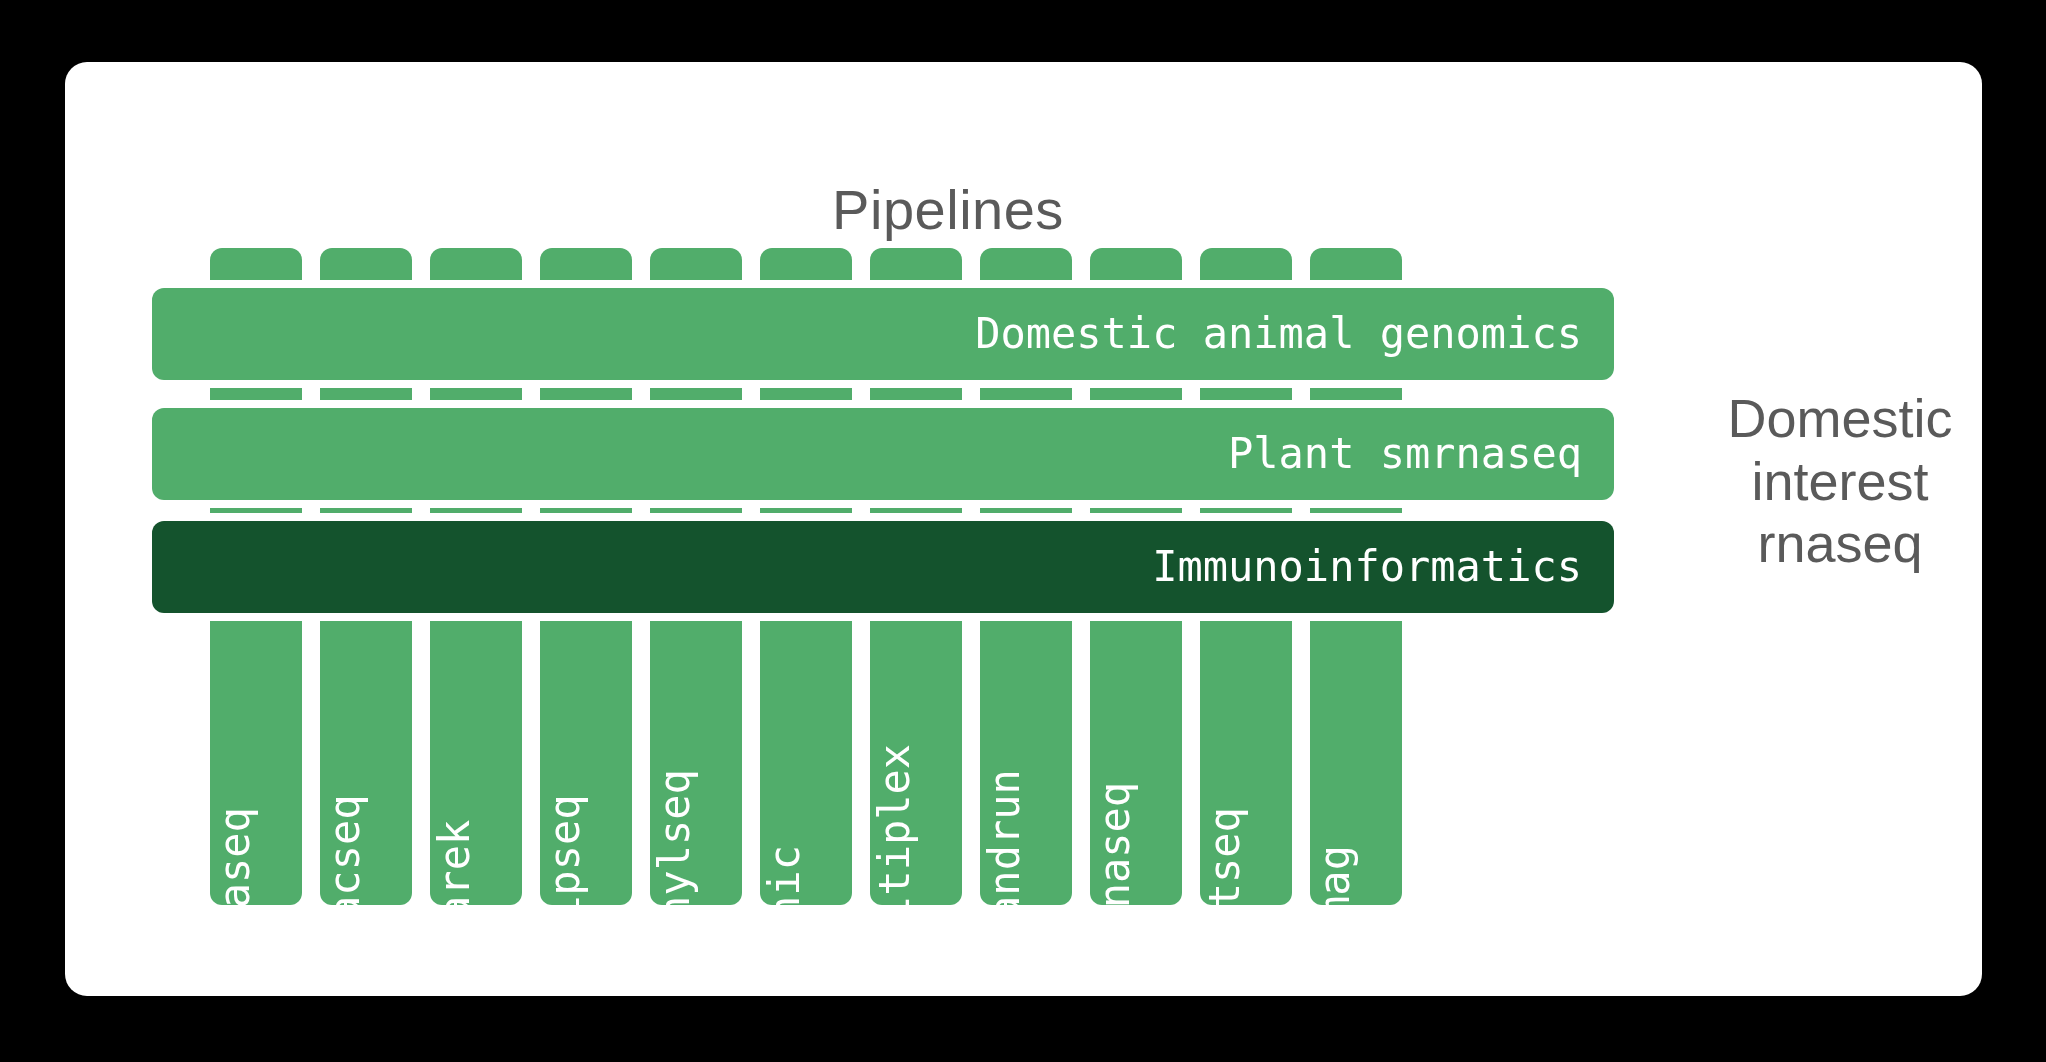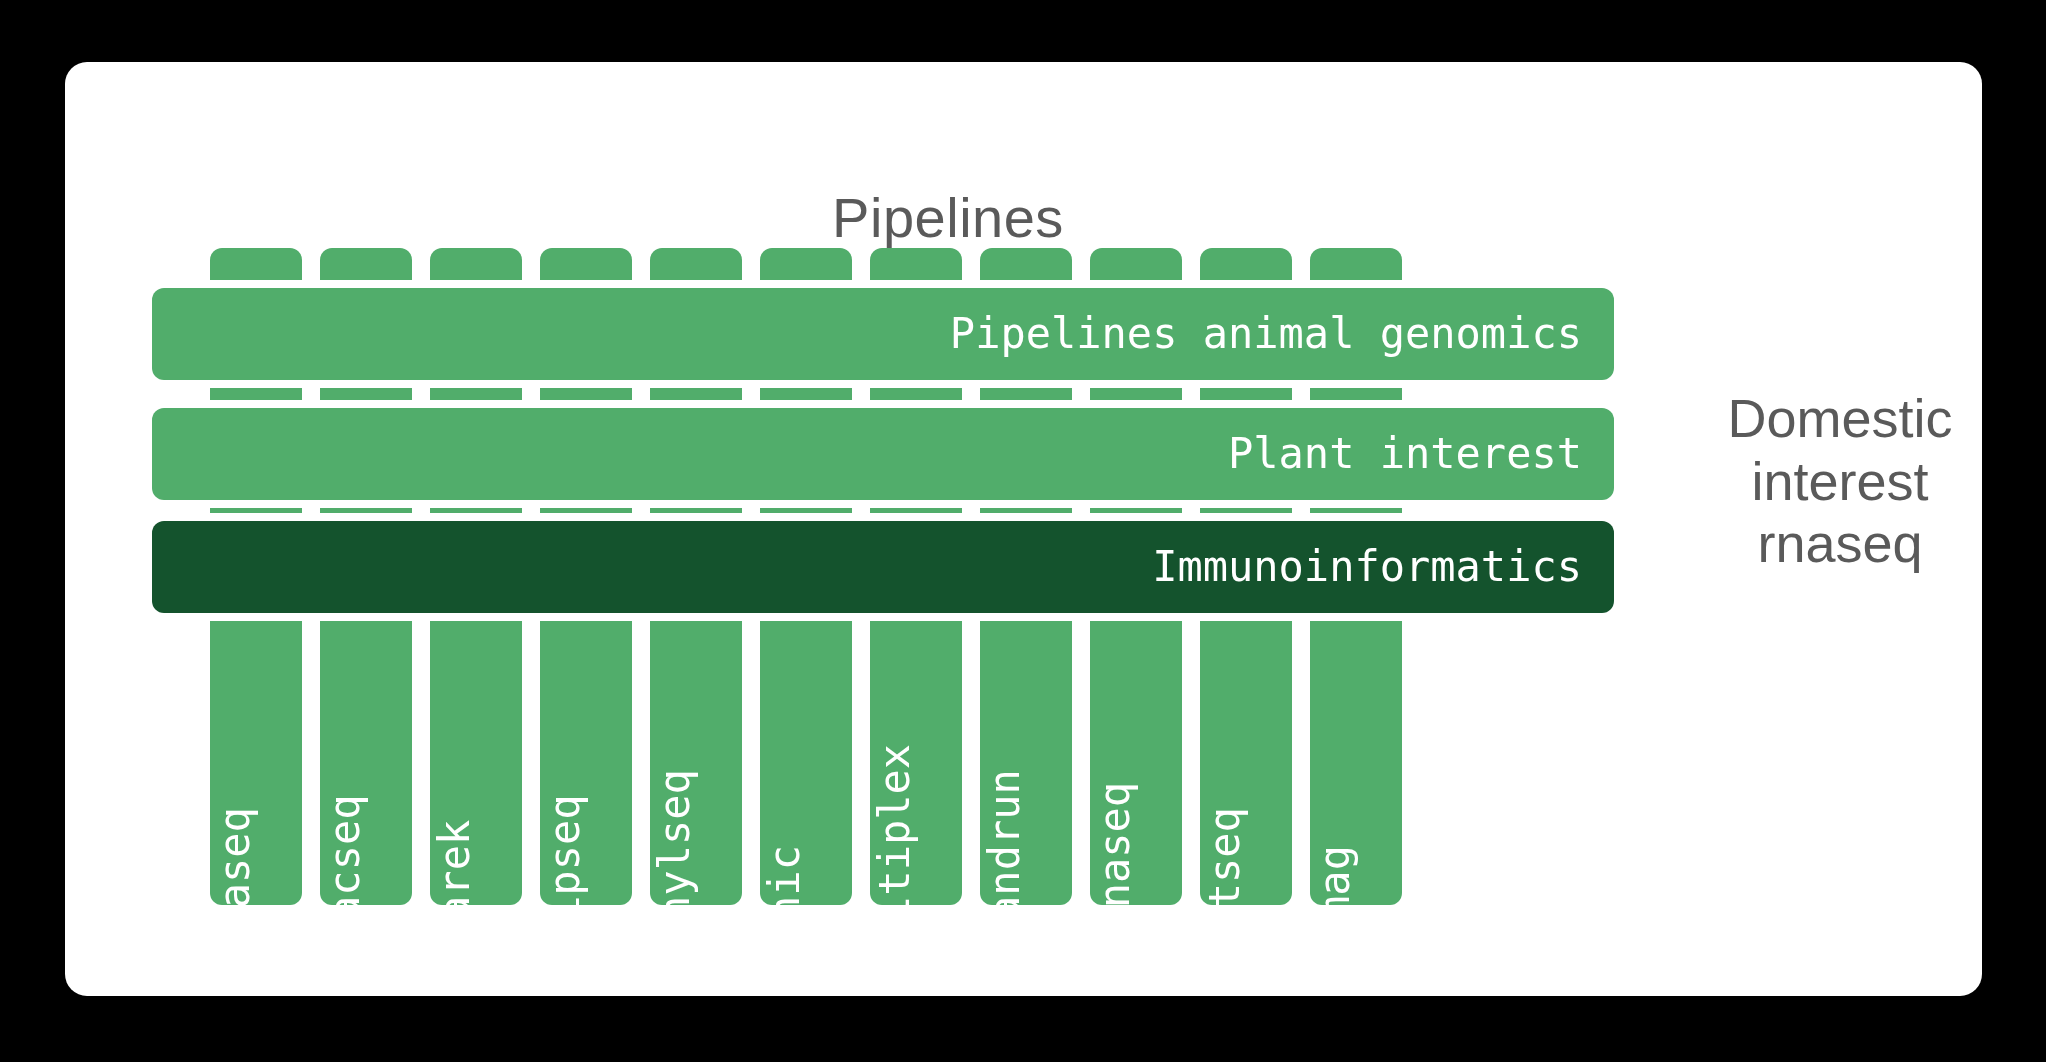--- a/index.html
+++ b/index.html
@@ -11,21 +11,21 @@
     position:absolute;left:65px;top:62px;width:1917px;height:934px;
     background:#fff;border-radius:22px;
   }
 
   
   #title{
     position:absolute;left:152px;top:120px;width:1462px;
     text-align:center;color:#5a5a5a;
     font-family:"Liberation Sans",sans-serif;
     font-size:56px;font-weight:400;letter-spacing:.5px;
-    line-height:1;white-space:nowrap;margin-top:8px;
+    line-height:1;white-space:nowrap;
   }
 
   
   #diagram{position:absolute;left:0;top:0;width:1917px;height:934px;}
 
   
   .colseg{
     position:absolute;background:#51ad6b;
   }
   .colseg.top{border-radius:12px 12px 0 0;}
@@ -157,24 +157,24 @@
         </div>
         <div class="colseg top" style="left: 1245px; top: 186px; width: 92px; height: 32px; background: rgb(81, 173, 107);"></div>
         <div class="colseg mid" style="left: 1245px; top: 326px; width: 92px; height: 12px; background: rgb(81, 173, 107);"></div>
         <div class="colseg mid" style="left: 1245px; top: 446px; width: 92px; height: 5px; background: rgb(81, 173, 107);"></div>
         <div class="colseg bottom" style="left: 1245px; top: 559px; width: 92px; height: 284px; background: rgb(81, 173, 107);">
           <div class="collabel-wrap">
             <div class="collabel-rot">mag</div>
           </div>
         </div>
         <div class="sigbar" style="top: 226px; height: 92px; left: 87px; width: 1462px; background: rgb(81, 173, 107);">
-          <span>Pipelines animal genomics</span>
+          <span>Domestic animal genomics</span>
         </div>
         <div class="sigbar" style="top: 346px; height: 92px; left: 87px; width: 1462px; background: rgb(81, 173, 107);">
-          <span>Plant interest</span>
+          <span>Plant smrnaseq</span>
         </div>
         <div class="sigbar" style="top: 459px; height: 92px; left: 87px; width: 1462px; background: #14532d;">
           <span>Immunoinformatics</span>
         </div>
       </div>
 
     <div id="sig-caption">
       <div>Domestic</div>
       <div>interest</div>
       <div>rnaseq</div>

